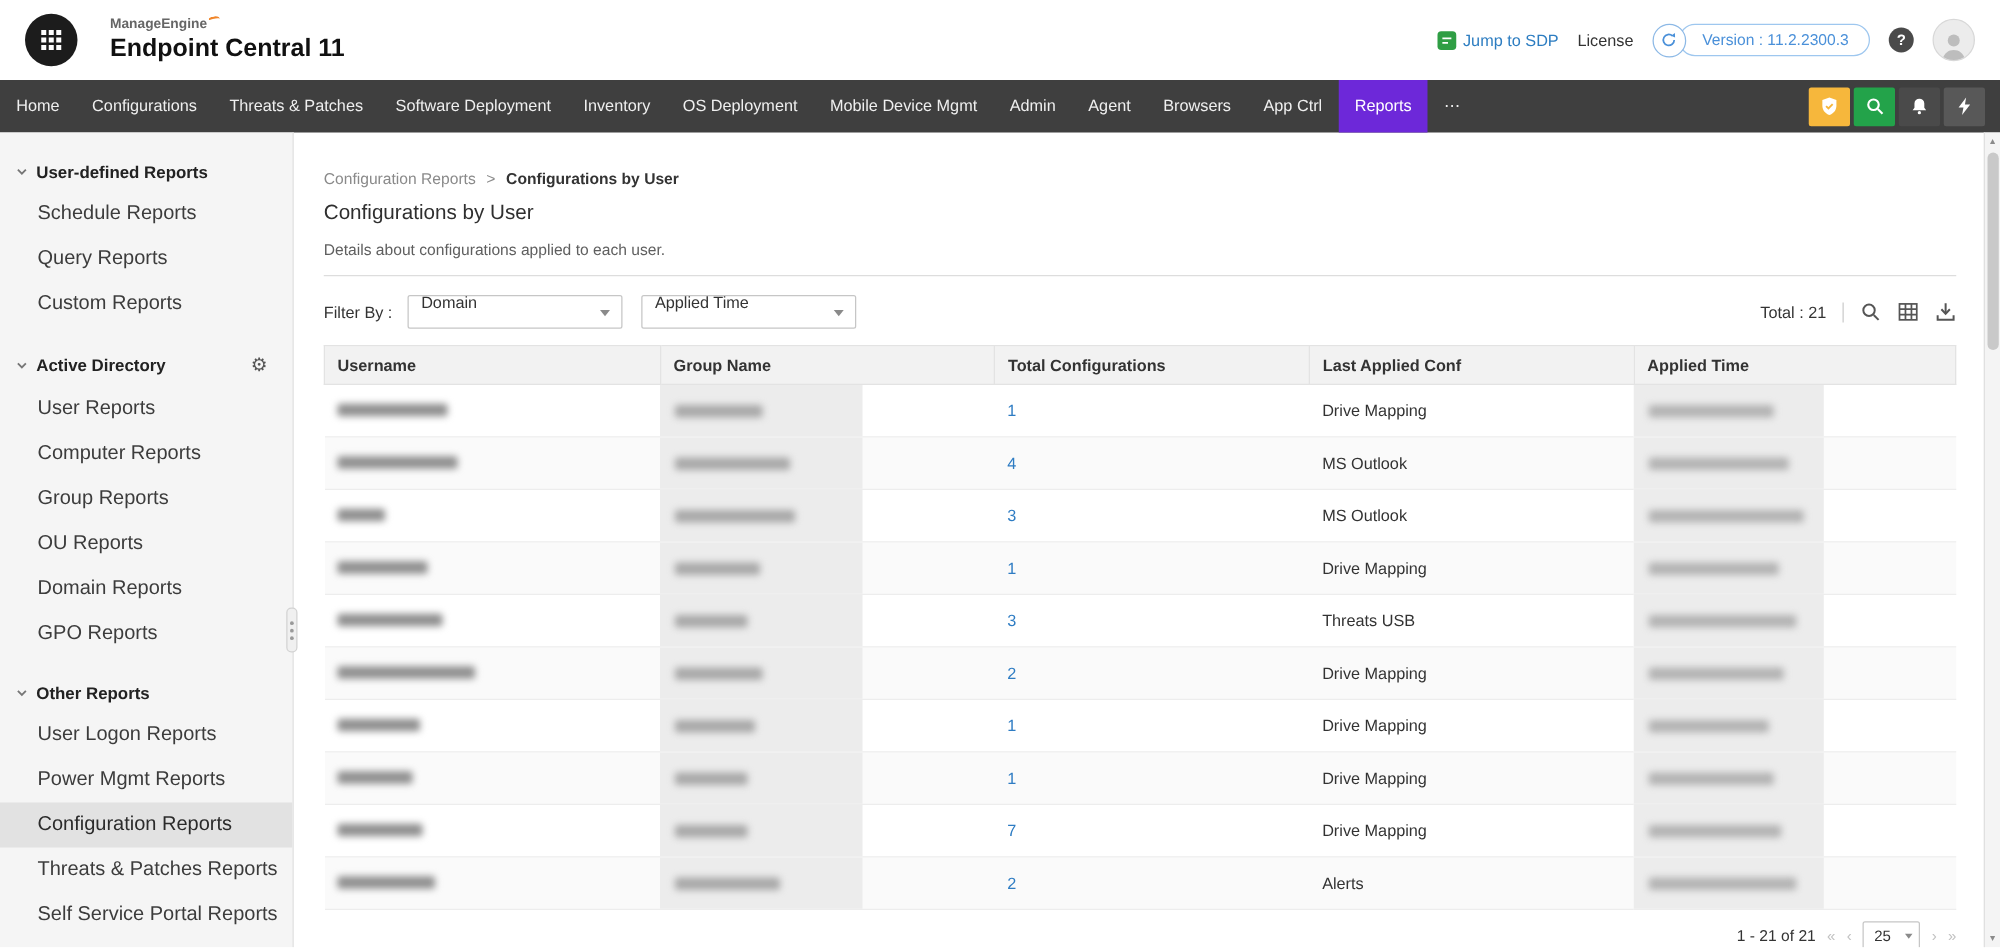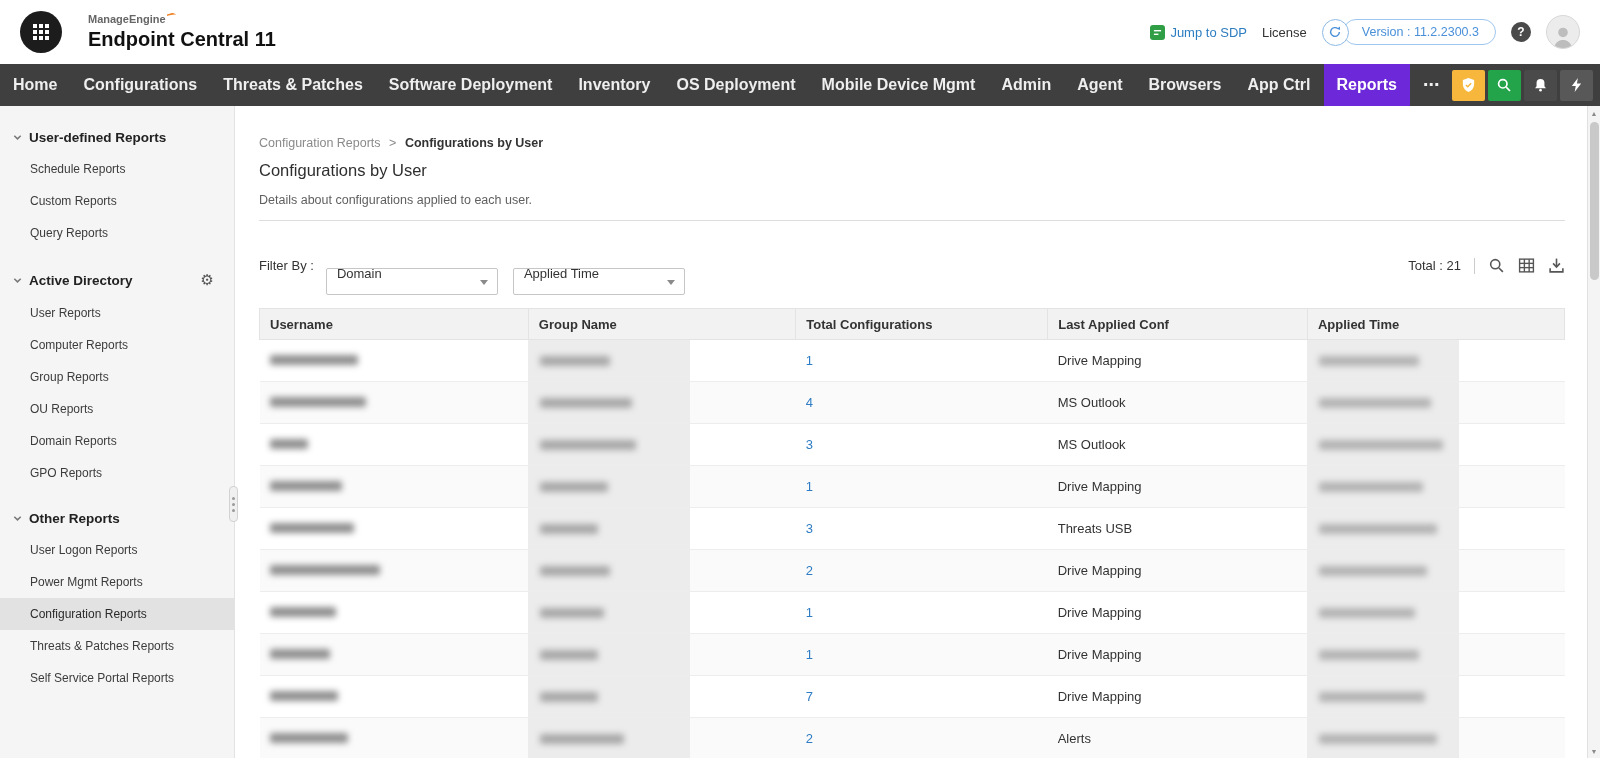--- a/index.html
+++ b/index.html
@@ -19,59 +19,59 @@
   .sdp-glyph { width:15px; height:15px; border-radius:3px; background:#2f9e44; display:inline-flex; align-items:center; justify-content:center; }
   .license-link { font-size:13px; color:#333; text-decoration:none; cursor:pointer; }
   .version-wrap { display:flex; }
   .refresh-circle { width:27px; height:27px; border-radius:50%; border:1px solid #8db9e6; background:#fff; display:flex; align-items:center; justify-content:center; cursor:pointer; z-index:2; }
   .version-pill { height:26px; border:1px solid #9ec7ef; border-radius:13px; display:flex; align-items:center; padding:0 16px 0 18px; margin-left:-6px; font-size:12.5px; color:#4a90d9; background:#fff; }
   .help-btn { width:20px; height:20px; border-radius:50%; background:#4a4a4a; color:#fff; font-size:12px; font-weight:bold; border:none; display:flex; align-items:center; justify-content:center; cursor:pointer; }
   .avatar { width:34px; height:34px; border-radius:50%; background:#ececec; border:1px solid #d8d8d8; display:flex; align-items:flex-end; justify-content:center; overflow:hidden; cursor:pointer; }
 
   
   .navbar { height:42px; background:#3f3f3f; display:flex; align-items:stretch; }
-  .nav-item { color:#efefef; font-size:16px; line-height:42px; padding:0 13px; cursor:pointer; white-space:nowrap;font-weight:bold; }
+  .nav-item { color:#efefef; font-size:13px; line-height:42px; padding:0 13px; cursor:pointer; white-space:nowrap; }
   .nav-item.active { background:#6d28d9; color:#fff; }
   .nav-icons { margin-left:auto; display:flex; align-items:center; gap:3px; padding-right:12px; }
   .nav-icon-btn { width:33px; height:31px; border:none; border-radius:2px; display:flex; align-items:center; justify-content:center; cursor:pointer; }
   .nav-icon-btn.shield { background:#f6b73c; }
   .nav-icon-btn.search { background:#23a34a; }
   .nav-icon-btn.bell { background:#4a4a4a; }
   .nav-icon-btn.bolt { background:#585858; }
 
   
   .body { display:flex; height:652px; position:relative; }
 
   
   .sidebar { width:235px; min-width:235px; background:#f5f5f5; border-right:1px solid #e2e2e2; padding-top:18px; overflow:hidden; }
   .sb-section { margin-top:16px; }
   .sb-section:first-child { margin-top:0; }
   .sb-header { display:flex; align-items:center; padding:6px 20px 8px 12px; cursor:pointer; }
   .sb-chev { display:flex; margin-right:6px; }
   .sb-title { font-size:13.5px; font-weight:bold; color:#222; }
   .sb-gear { margin-left:auto; font-size:15px; color:#555; cursor:pointer; }
-  .sb-item { font-size:12px; color:#3c3c3c; padding:9px 10px 9px 30px; cursor:pointer; }
+  .sb-item { font-size:16px; color:#3c3c3c; padding:9px 10px 9px 30px; cursor:pointer; }
   .sb-item.active { background:#e2e2e2; color:#2b2b2b; }
 
   .resize-grip { position:absolute; left:229px; top:380px; width:9px; height:36px; background:#f0f0f0; border:1px solid #d2d2d2; border-radius:4px; display:flex; flex-direction:column; align-items:center; justify-content:center; gap:3px; cursor:ew-resize; z-index:5; }
   .resize-grip i { width:3px; height:3px; border-radius:50%; background:#9a9a9a; }
 
   
   .main { flex:1; padding:30px 22px 0 24px; margin-right:13px; overflow:hidden; }
   .breadcrumb { font-size:12.5px; }
   .crumb-parent { color:#8a8a8a; cursor:pointer; }
   .crumb-sep { color:#8a8a8a; margin:0 5px; }
   .crumb-current { color:#333; font-weight:bold; }
   .page-title { margin-top:11px; font-size:16.5px; font-weight:500; color:#2f2f2f; }
   .page-subtitle { margin-top:13px; font-size:12.5px; color:#5f5f5f; }
   .rule { margin-top:13px; border:none; border-top:1px solid #ddd; }
 
   .filter-row { margin-top:15px; display:flex; align-items:center; }
   .filter-label { font-size:13px; color:#333; margin-right:12px; }
-  .select { position:relative; min-width:172px; height:27px; border:1px solid #c6c6c6; border-radius:2px; background:#fff; display:flex; align-items:center; padding:0 26px 16px 10px; font-size:13px; color:#333; cursor:pointer; margin-right:15px;margin-top:32px; }
+  .select { position:relative; min-width:172px; height:27px; border:1px solid #c6c6c6; border-radius:2px; background:#fff; display:flex; align-items:center; padding:0 26px 16px 10px; font-size:13px; color:#333; cursor:pointer; margin-right:15px; }
   .select .caret { position:absolute; right:9px; top:11px; width:0; height:0; border-left:4px solid transparent; border-right:4px solid transparent; border-top:5px solid #8a8a8a; }
   .table-tools { margin-left:auto; display:flex; align-items:center; gap:13px; }
   .total-label { font-size:13px; color:#333; }
   .tool-div { width:1px; height:16px; background:#ccc; }
   .tool-btn { background:none; border:none; padding:0; display:flex; color:#555; cursor:pointer; }
 
   
   table.report { width:100%; border-collapse:collapse; table-layout:fixed; margin-top:13px; }
   th.th { background:#f2f2f2; border:1px solid #e3e3e3; border-left:none; height:31px; text-align:left; padding:4px 10px; font-size:13px; font-weight:bold; color:#333; cursor:pointer; }
   th.th:first-child { border-left:1px solid #e3e3e3; }
@@ -209,22 +209,22 @@
           <div class="sb-section">
             <div class="sb-header">
               <span class="sb-chev">
                 <svg width="11" height="11" viewBox="0 0 12 12">
                   <polyline points="2.5,4 6,7.5 9.5,4" fill="none" stroke="#777" stroke-width="1.6"></polyline>
                 </svg>
               </span>
               <span class="sb-title">User-defined Reports</span>
             </div>
             <div class="sb-item">Schedule Reports</div>
+            <div class="sb-item">Query Reports</div>
             <div class="sb-item">Custom Reports</div>
-            <div class="sb-item">Query Reports</div>
           </div>
           <div class="sb-section">
             <div class="sb-header">
               <span class="sb-chev">
                 <svg width="11" height="11" viewBox="0 0 12 12">
                   <polyline points="2.5,4 6,7.5 9.5,4" fill="none" stroke="#777" stroke-width="1.6"></polyline>
                 </svg>
               </span>
               <span class="sb-title">Active Directory</span>
               <span class="sb-gear">⚙</span>

